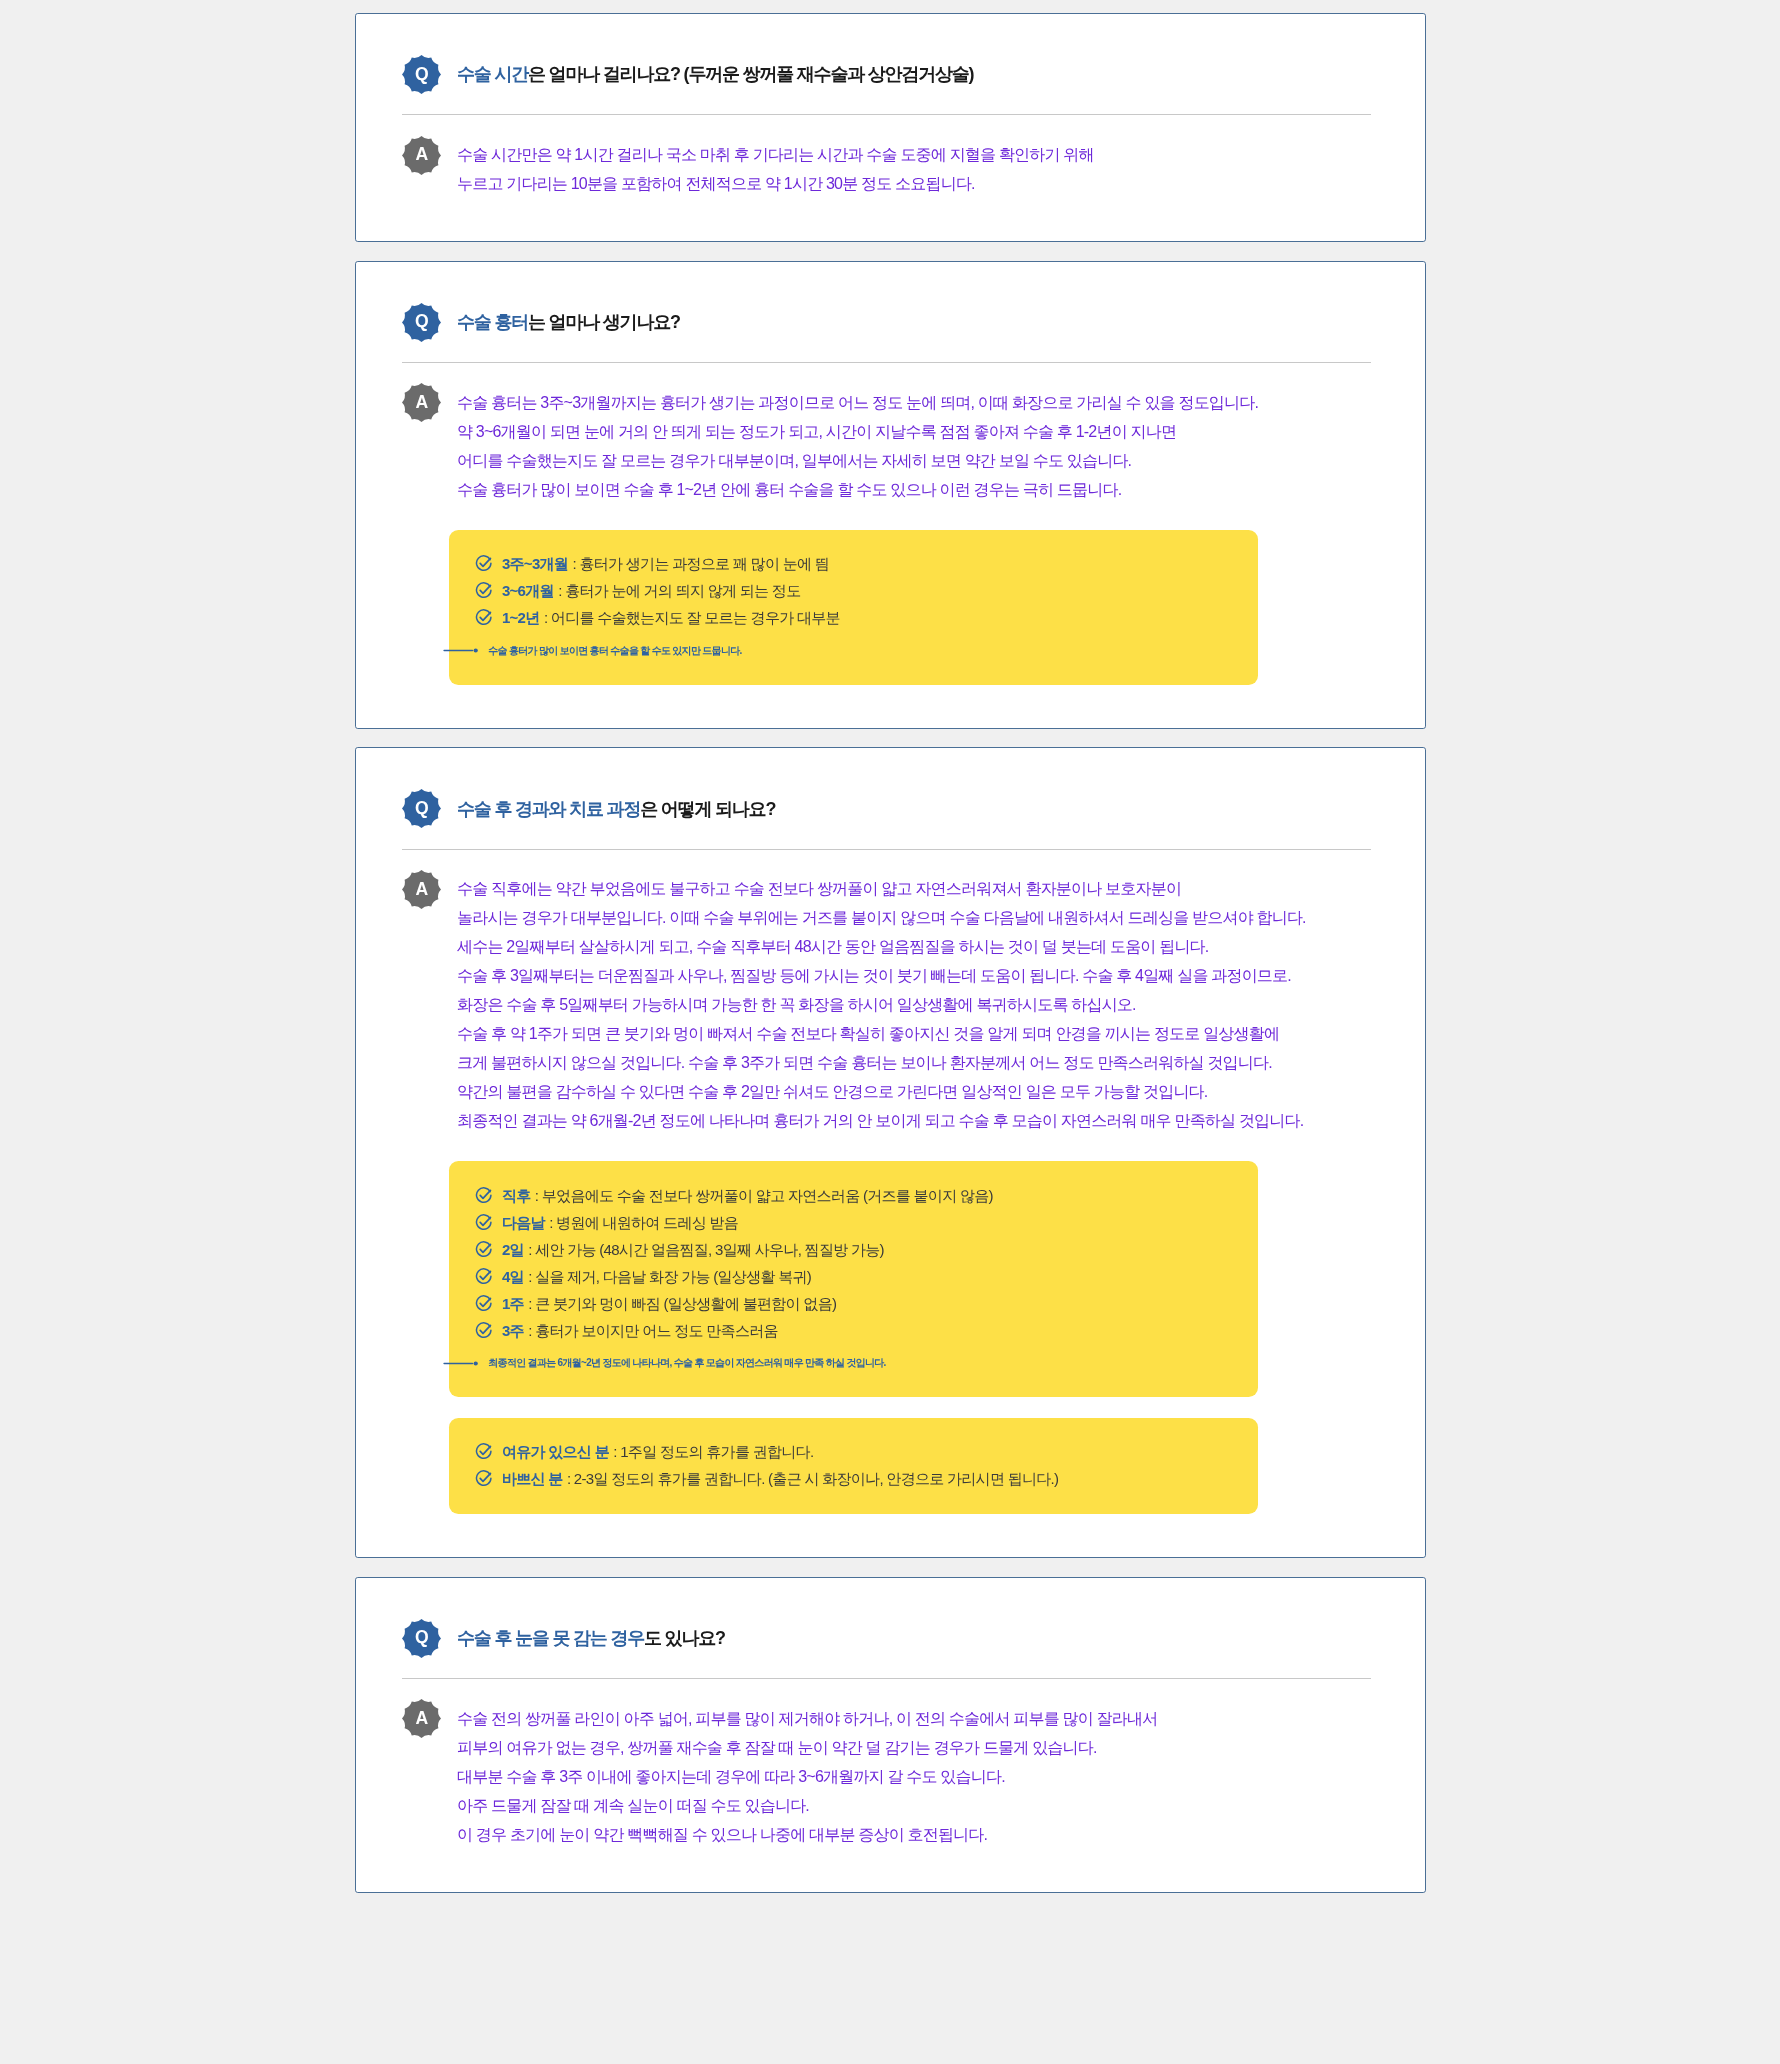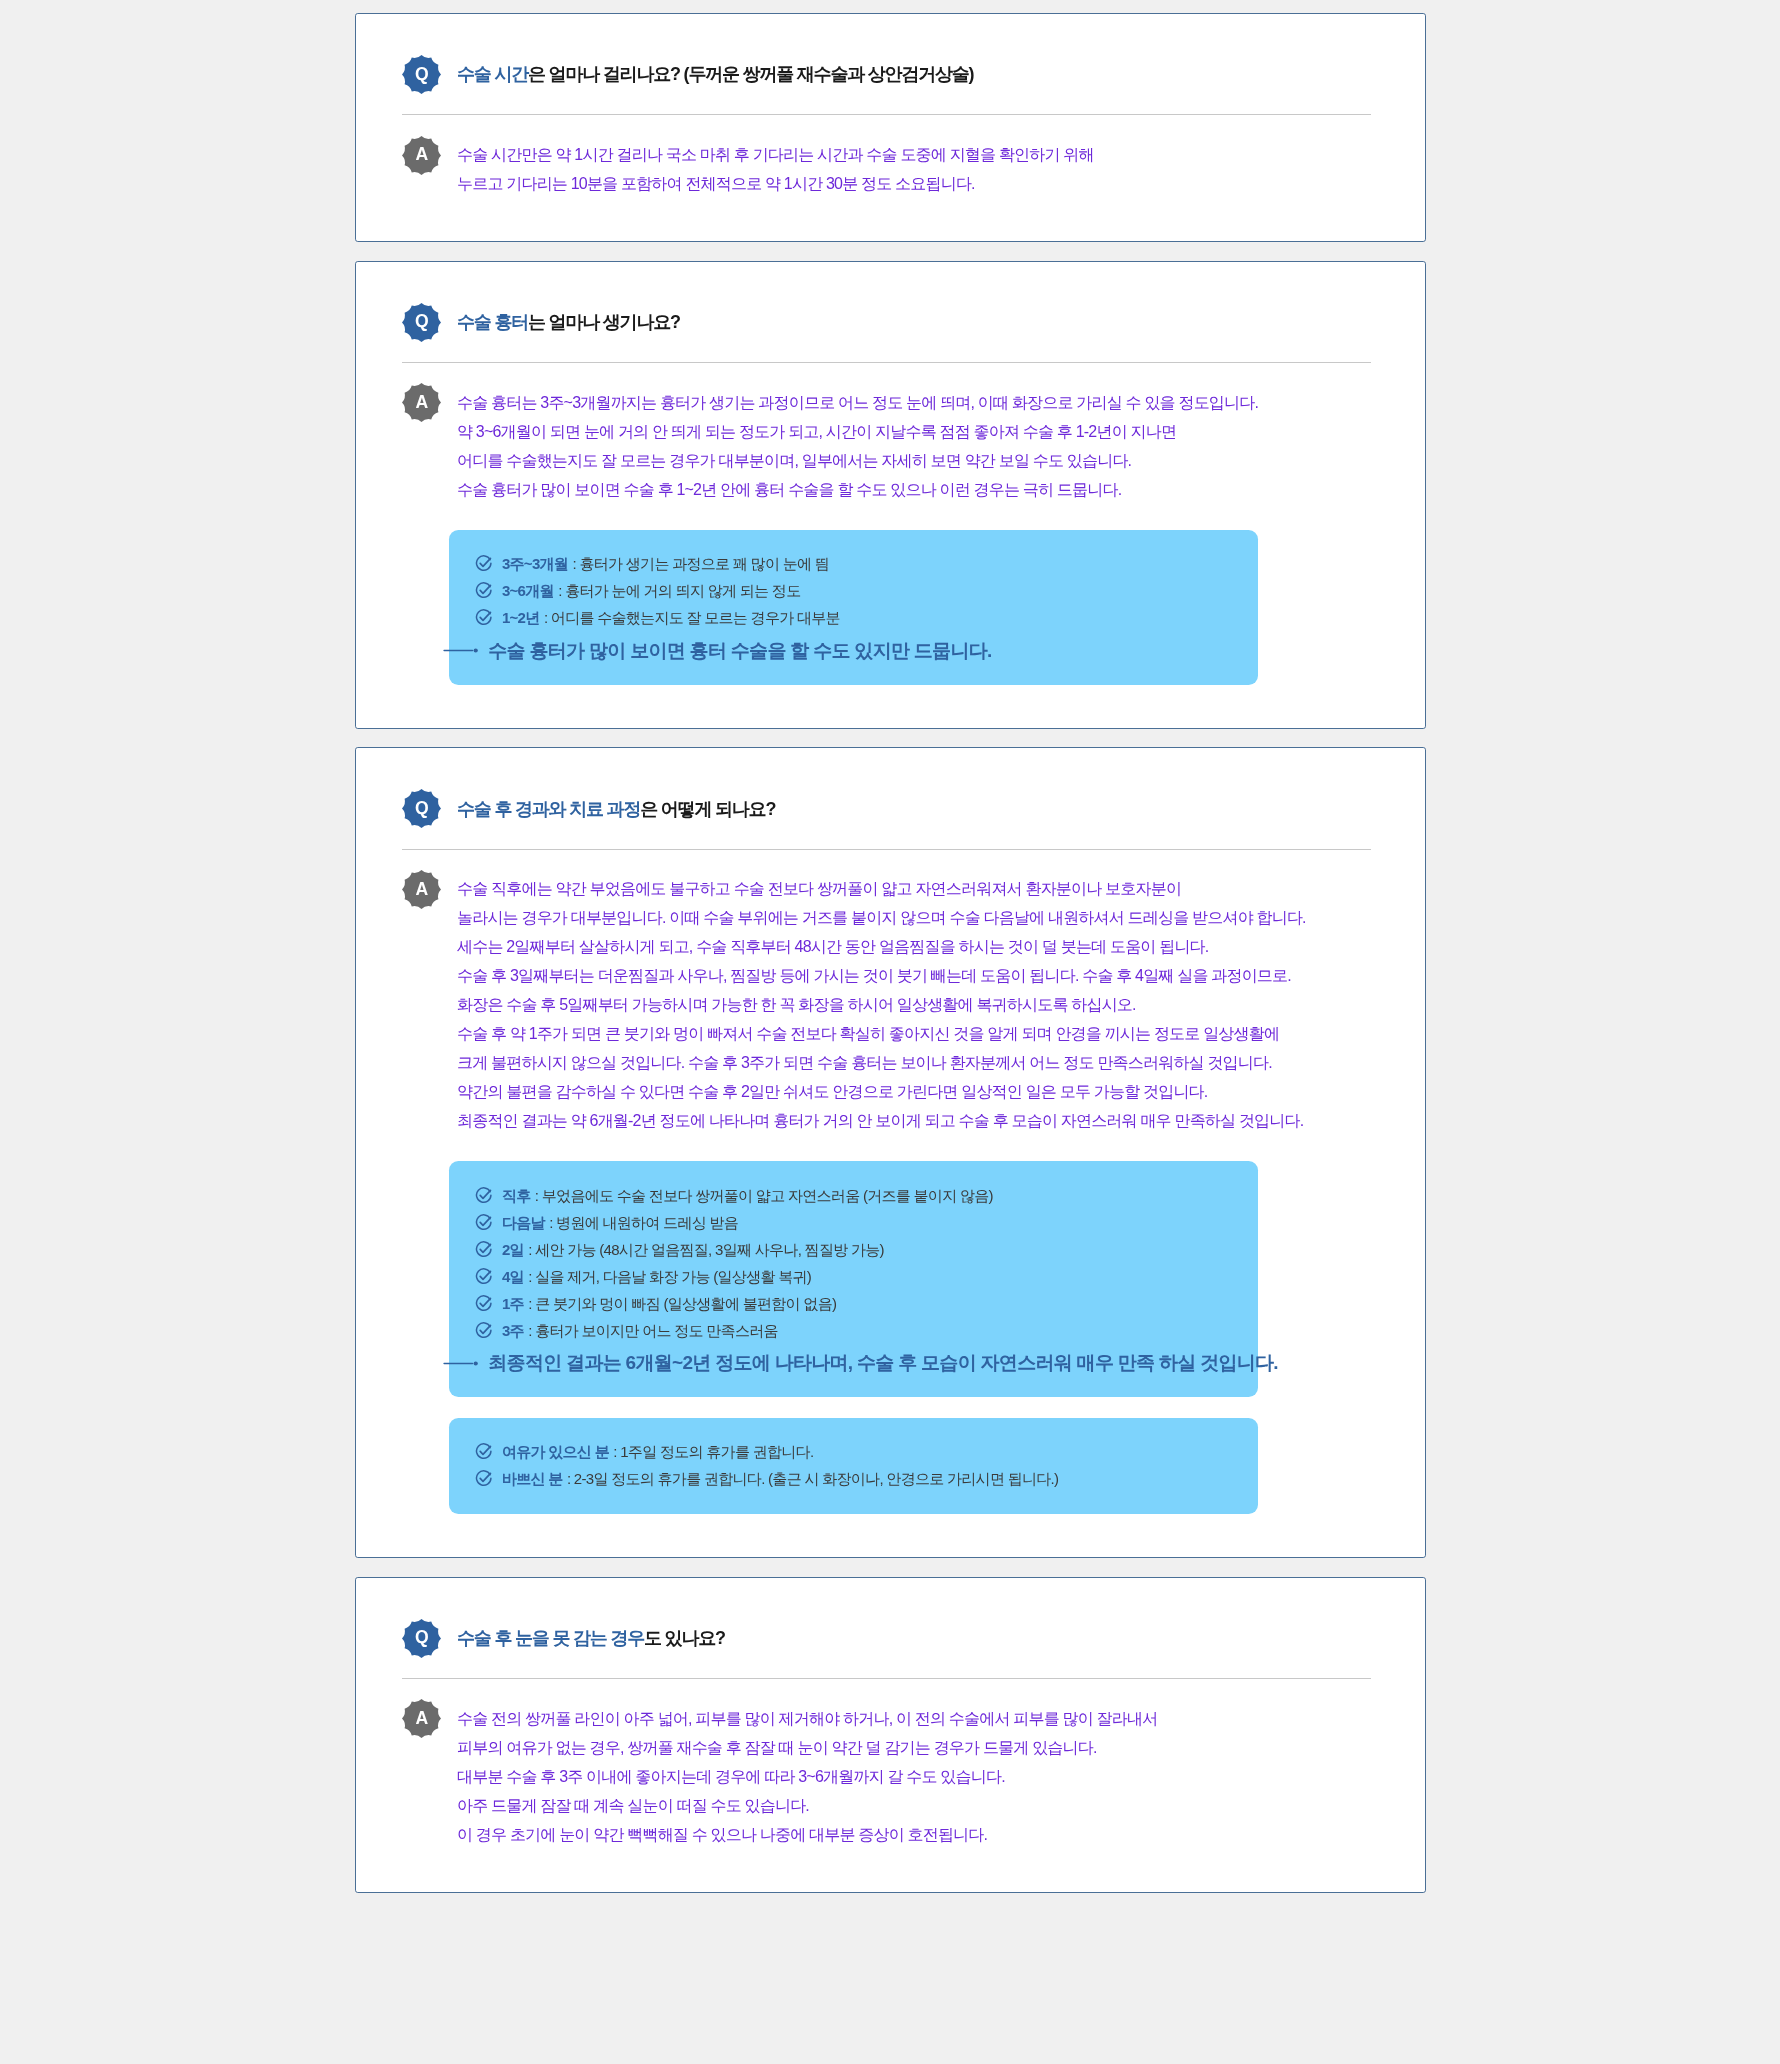--- a/index.html
+++ b/index.html
@@ -90,21 +90,21 @@
     font-size: 16px;
     letter-spacing: -0.8px;
     color: #6d28d9;
     line-height: 29px;
     padding-top: 0.9px;
   }
   .a-body p { white-space: nowrap; }
 
   
   .note-box {
-    background: #7dd3fc;
+    background: #fde047;
     border-radius: 9.3px;
     margin: 26px 0 0 69px;
     padding: 20.4px 26px 22px 26px;
     width: 809px;
   }
   .note-box.second { margin-top: 20.4px; }
 
   .note-item {
     display: flex;
     align-items: flex-start;
@@ -127,21 +127,21 @@
     display: flex;
     align-items: center;
   }
 
   .note-arrow {
     display: flex;
     align-items: center;
     gap: 8.3px;
     margin-top: 7.4px;
     margin-left: -32px;
-    font-size: 19px;
+    font-size: 10px;
     font-weight: bold;
     letter-spacing: -0.7px;
     color: #2f62a0;
     line-height: 24px;
     white-space: nowrap;
   }
   .arrow-icon {
     flex: 0 0 37px;
     width: 37px;
     height: 11px;

